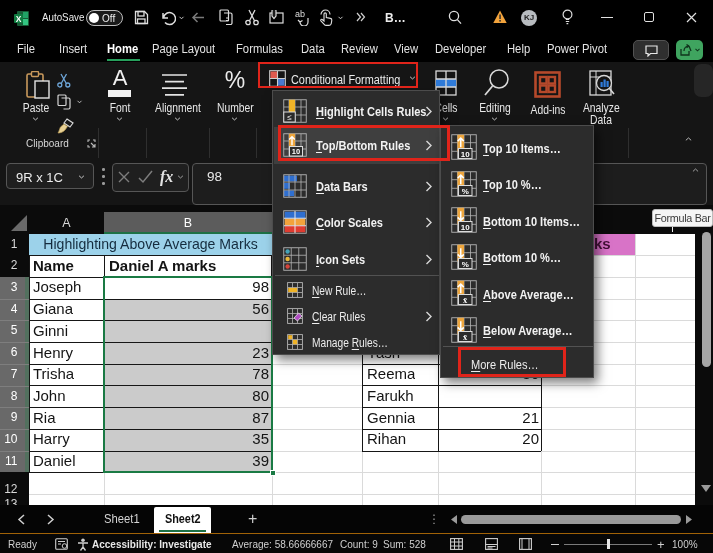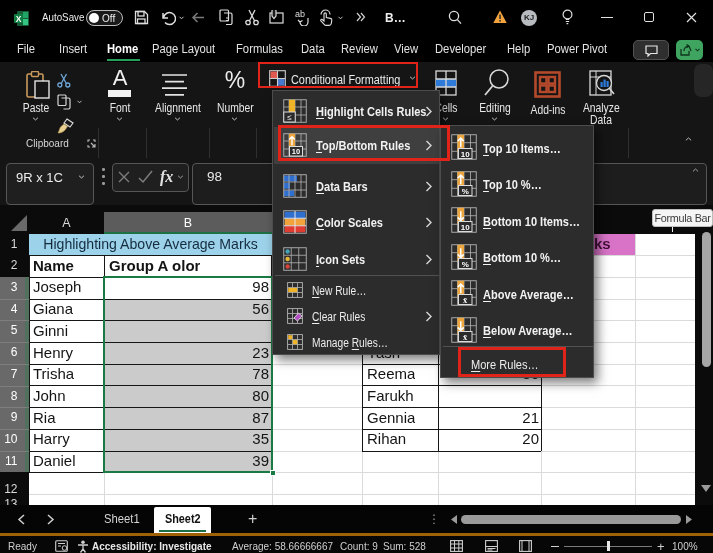--- a/index.html
+++ b/index.html
@@ -34,21 +34,21 @@
 .rn { position:absolute; left:0; width:29px; color:#d9d9d9; font-size:12px; text-align:right; padding-right:11.5px; line-height:21.7px; }
 
 
 .menu { position:absolute; background:#2c2c2c; border:1px solid #4c4c4c; box-shadow:4px 5px 10px rgba(0,0,0,0.5); }
 .mi { position:absolute; color:#f2f2f2; font-size:13px; font-weight:bold; white-space:nowrap; transform:scaleX(0.85); transform-origin:0 50%; }
 .mi2 { position:absolute; color:#ededed; font-size:12px; white-space:nowrap; transform:scaleX(0.85); transform-origin:0 50%; }
 .redbox { position:absolute; border:3px solid #e0241a; z-index:50; }
 
 
 #tabbar { left:0; top:505px; width:713px; height:28px; background:#050505; color:#d5d5d5; }
-#statusbar { left:0; top:533px; width:713px; height:20px; background:#070707; color:#cfcfcf; font-size:11.5px; border-top:3px solid #a16207; }
+#statusbar { left:0; top:533px; width:713px; height:20px; background:#070707; color:#cfcfcf; font-size:11.5px; border-top:1px solid #a16207; }
 .sb { position:absolute; top:3.5px; white-space:nowrap; transform:scaleX(0.87); transform-origin:0 50%; }
 u { text-decoration:underline; text-underline-offset:2px; }
 </style>
 </head>
 <body>
 <div id="app">
 
 <div id="titlebar" class="abs">
 
   <svg class="abs" style="left:14px;top:11px" width="15" height="15" viewBox="0 0 15 15">
@@ -289,21 +289,21 @@
   <div class="rlabel" style="left:580px;top:39px;width:42px">Analyze</div>
   <div class="rlabel" style="left:580px;top:51px;width:42px">Data</div>
   <div class="vsep" style="left:628px"></div>
 
   <svg class="chev" style="left:685px;top:75px" width="10" height="6" viewBox="0 0 10 6">
         <path d="M1 5 l4-3.6 L9 5" stroke="#cfcfcf" stroke-width="1.3" fill="none"></path>
       </svg>
 </div>
 <div id="frow" class="abs">
 
-  <div class="fbox" style="left:6px;top:5px;width:88px;height:42px;color:#ececec;font-size:13px;line-height:27px;padding-left:9px">9R x 1C</div>
+  <div class="fbox" style="left:6px;top:5px;width:88px;height:26px;color:#ececec;font-size:13px;line-height:27px;padding-left:9px">9R x 1C</div>
   <svg class="chev" style="left:78px;top:17px" width="8" height="5" viewBox="0 0 8 5">
         <path d="M1 1 l3 2.7 L7 1" stroke="#d0d0d0" stroke-width="1.2" fill="none"></path>
       </svg>
   <div class="abs" style="left:102px;top:10px;width:2.6px;height:2.6px;border-radius:50%;background:#9a9a9a"></div>
   <div class="abs" style="left:102px;top:17px;width:2.6px;height:2.6px;border-radius:50%;background:#9a9a9a"></div>
   <div class="abs" style="left:102px;top:24px;width:2.6px;height:2.6px;border-radius:50%;background:#9a9a9a"></div>
 
   <div class="fbox" style="left:112px;top:5px;width:77px;height:29px"></div>
   <svg class="abs" style="left:118px;top:12px" width="12" height="14" viewBox="0 0 12 14">
         <path d="M1 2 L11 12 M11 2 L1 12" stroke="#7d7d7d" stroke-width="1.4"></path>
@@ -392,21 +392,21 @@
     <div class="abs" style="left:0;top:151.9px;width:243px;height:1px;background:#161616"></div>
     <div class="abs" style="left:0;top:173.6px;width:243px;height:1px;background:#161616"></div>
     <div class="abs" style="left:0;top:195.3px;width:243px;height:1px;background:#161616"></div>
     <div class="abs" style="left:0;top:217px;width:243px;height:1px;background:#161616"></div>
     <div class="abs" style="left:0;top:238.7px;width:243px;height:1px;background:#161616"></div>
     <div class="abs" style="left:0;top:21.7px;width:1px;height:218px;background:#161616"></div>
     <div class="abs" style="left:75px;top:21.7px;width:1px;height:218px;background:#161616"></div>
     <div class="abs" style="left:242px;top:21.7px;width:1px;height:218px;background:#161616"></div>
 
     <div class="cell b" style="left:4px;top:22.2px">Name</div>
-    <div class="cell b" style="left:80px;top:22.2px">Group A olor</div>
+    <div class="cell b" style="left:80px;top:22.2px">Daniel A marks</div>
     <div class="cell" style="left:4px;top:43.9px">Joseph</div>
     <div class="cell" style="left:4px;top:65.6px">Giana</div>
     <div class="cell" style="left:4px;top:87.3px">Ginni</div>
     <div class="cell" style="left:4px;top:109px">Henry</div>
     <div class="cell" style="left:4px;top:130.7px">Trisha</div>
     <div class="cell" style="left:4px;top:152.4px">John</div>
     <div class="cell" style="left:4px;top:174.1px">Ria</div>
     <div class="cell" style="left:4px;top:195.8px">Harry</div>
     <div class="cell" style="left:4px;top:217.5px">Daniel</div>
     <div class="cell num" style="left:80px;top:43.9px;width:160px">98</div>

